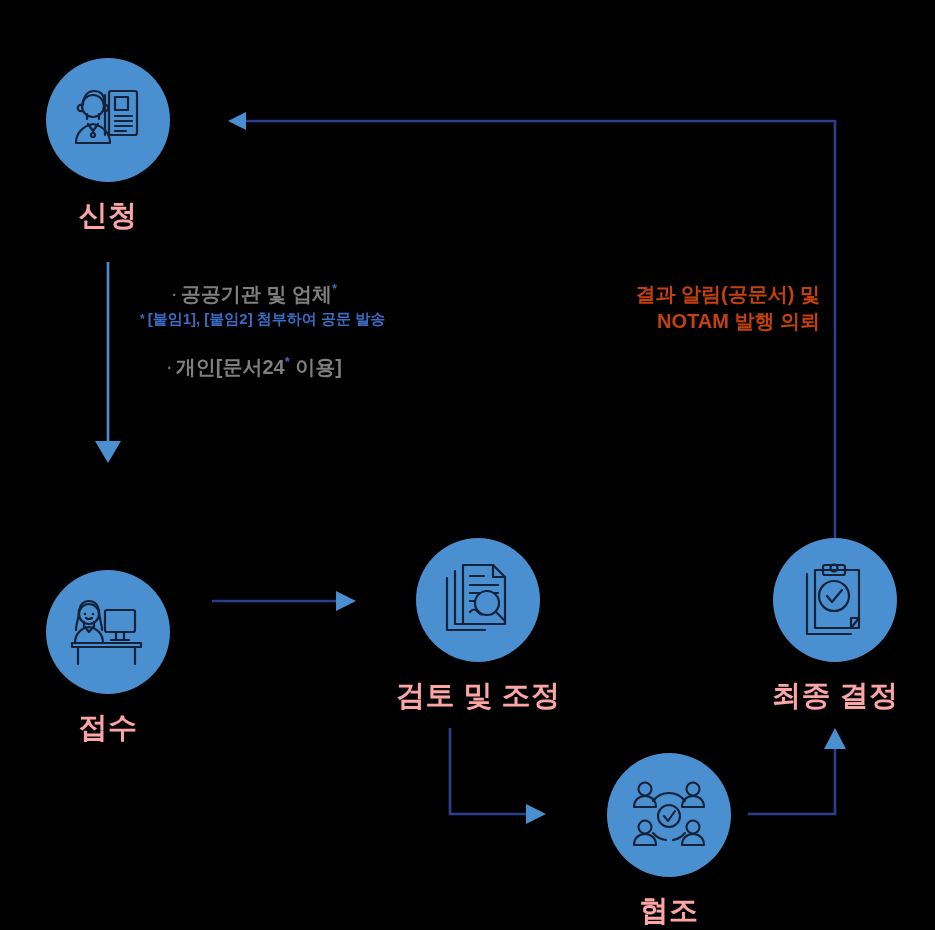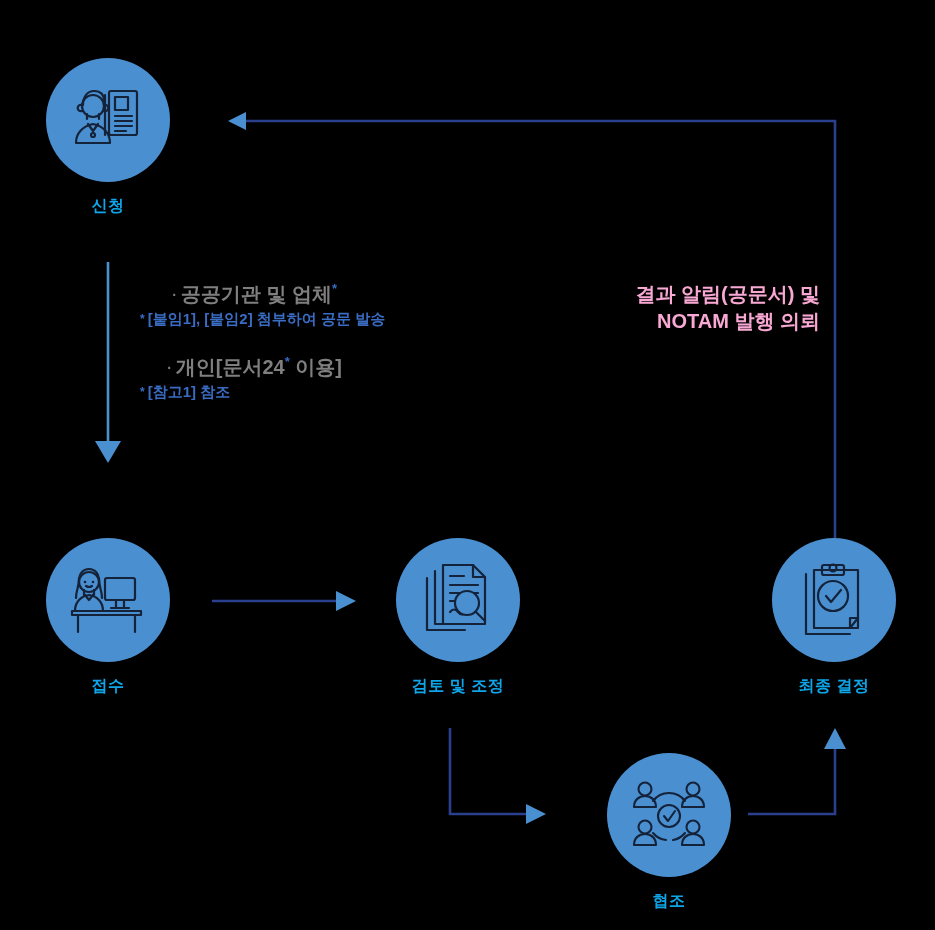--- a/index.html
+++ b/index.html
@@ -25,22 +25,22 @@
   }
   .node-circle {
     border-radius: 50%;
     background: #4a8fd0;
     display: flex;
     align-items: center;
     justify-content: center;
   }
   .node-label {
     margin-top: 14px;
-    color: #0ea5e9;
-    font-size: 16px;
+    color: #fca5a5;
+    font-size: 29px;
     font-weight: bold;
     letter-spacing: 0.5px;
     white-space: nowrap;
   }
 
   
   .conn {
     position: absolute;
     pointer-events: none;
   }
@@ -81,21 +81,21 @@
   .sup-star {
     color: #3a6cc4;
     font-size: 13px;
     vertical-align: super;
     font-weight: bold;
   }
   .gap { height: 26px; }
 
   .right-note {
     position: absolute;
-    color: #f9a8d4;
+    color: #c2410c;
     font-size: 20px;
     font-weight: bold;
     text-align: right;
     line-height: 1.35;
     white-space: nowrap;
   }
 </style>
 </head>
 <body>
 
@@ -144,21 +144,21 @@
           <path d="M 16 31 L 16 36 M 28 31 L 28 36"></path>
           <path d="M 5 60 c0-10 7-17 17-19 c10 2 17 9 17 19 z"></path>
           <path d="M 17 41 L 22 48 L 27 41"></path>
           <circle cx="22" cy="52" r="2"></circle>
         </g>
       </svg>
     </div>
     <div class="node-label">신청</div>
   </div>
 
-  <div class="node" style="left:46px; top:538px;">
+  <div class="node" style="left:46px; top:570px;">
     <div class="node-circle" style="width:124px; height:124px;">
       <svg width="78" height="72" viewBox="0 0 78 72">
         <g fill="none" stroke="#14233a" stroke-width="2.2" stroke-linecap="round" stroke-linejoin="round">
           <rect x="36" y="14" width="30" height="22" rx="2"></rect>
           <path d="M 47 36 L 47 44 M 55 36 L 55 44 M 42 44 L 60 44"></path>
           <circle cx="20" cy="18" r="10"></circle>
           <path d="M 10 18 c0-9 4-13 10-13 c6 0 10 4 10 13"></path>
           <path d="M 10 14 c0 10 -3 12 -3 20 M 30 14 c0 10 3 12 3 20"></path>
           <path d="M 15 26 L 15 31 M 25 26 L 25 31"></path>
           <circle cx="16" cy="18" r="1.3" fill="#14233a" stroke="none"></circle>
@@ -241,23 +241,20 @@
         <span class="bullet-star">*</span><span>[붙임1], [붙임2] 첨부하여 공문 발송</span>
       </div>
     </div>
 
     <div class="gap"></div>
 
     <div>
       <div class="note-main">
         <span class="bullet-dot">·</span><span>개인[문서24</span><span class="sup-star">*</span><span> 이용]</span>
       </div>
-      <div class="note-sub">
-        <span class="bullet-star">*</span><span>[참고1] 참조</span>
-      </div>
     </div>
   </div>
 
   <div class="right-note" style="left:560px; top:281px; width:260px;">
     <div>결과 알림(공문서) 및</div>
     <div>NOTAM 발행 의뢰</div>
   </div>
 
 </div>
 

